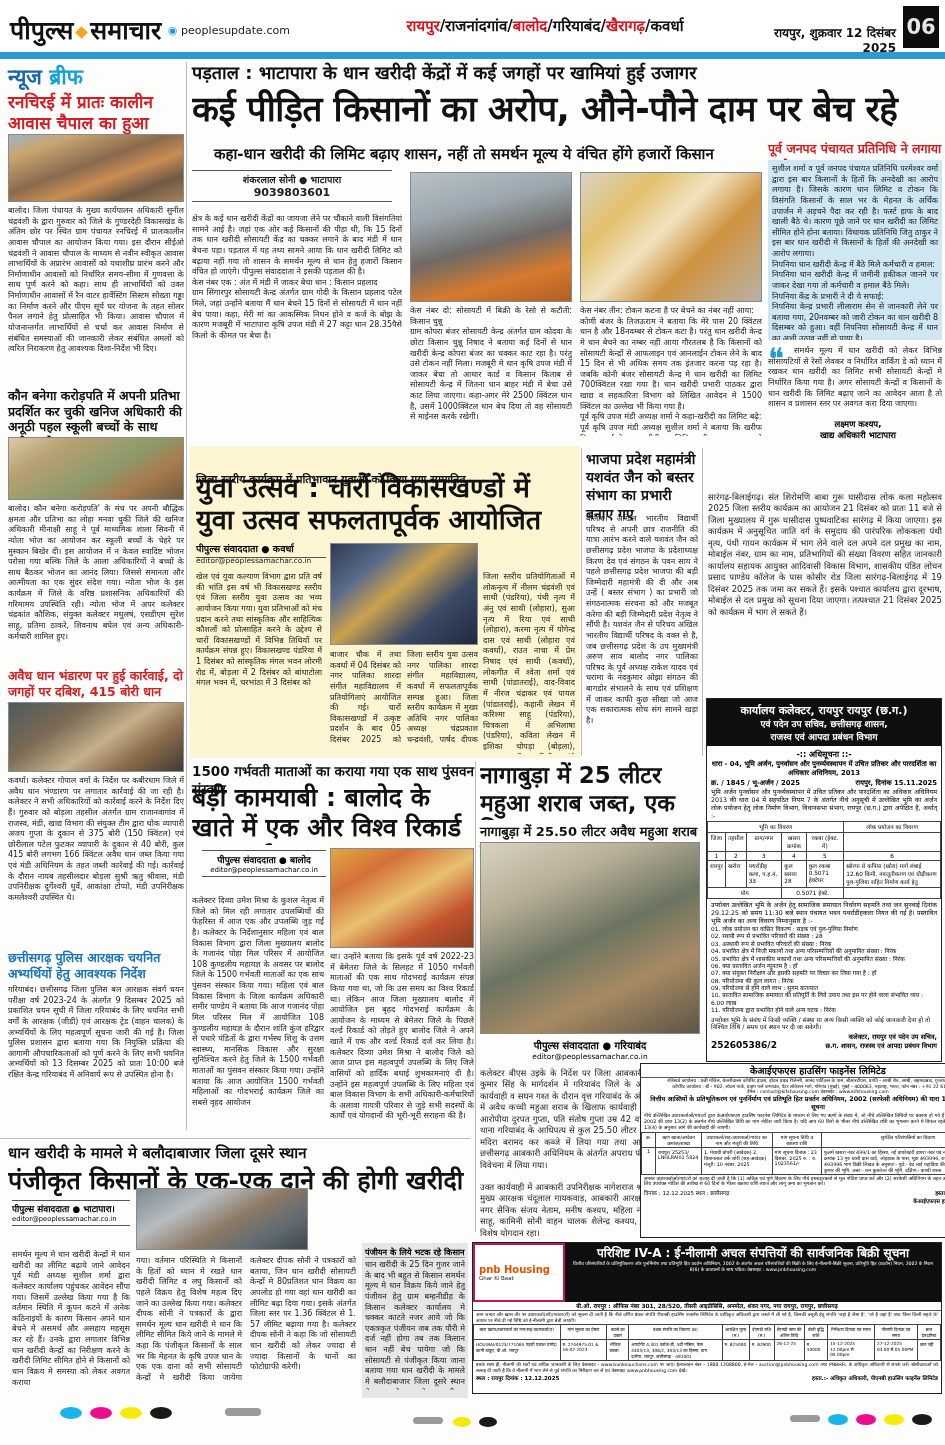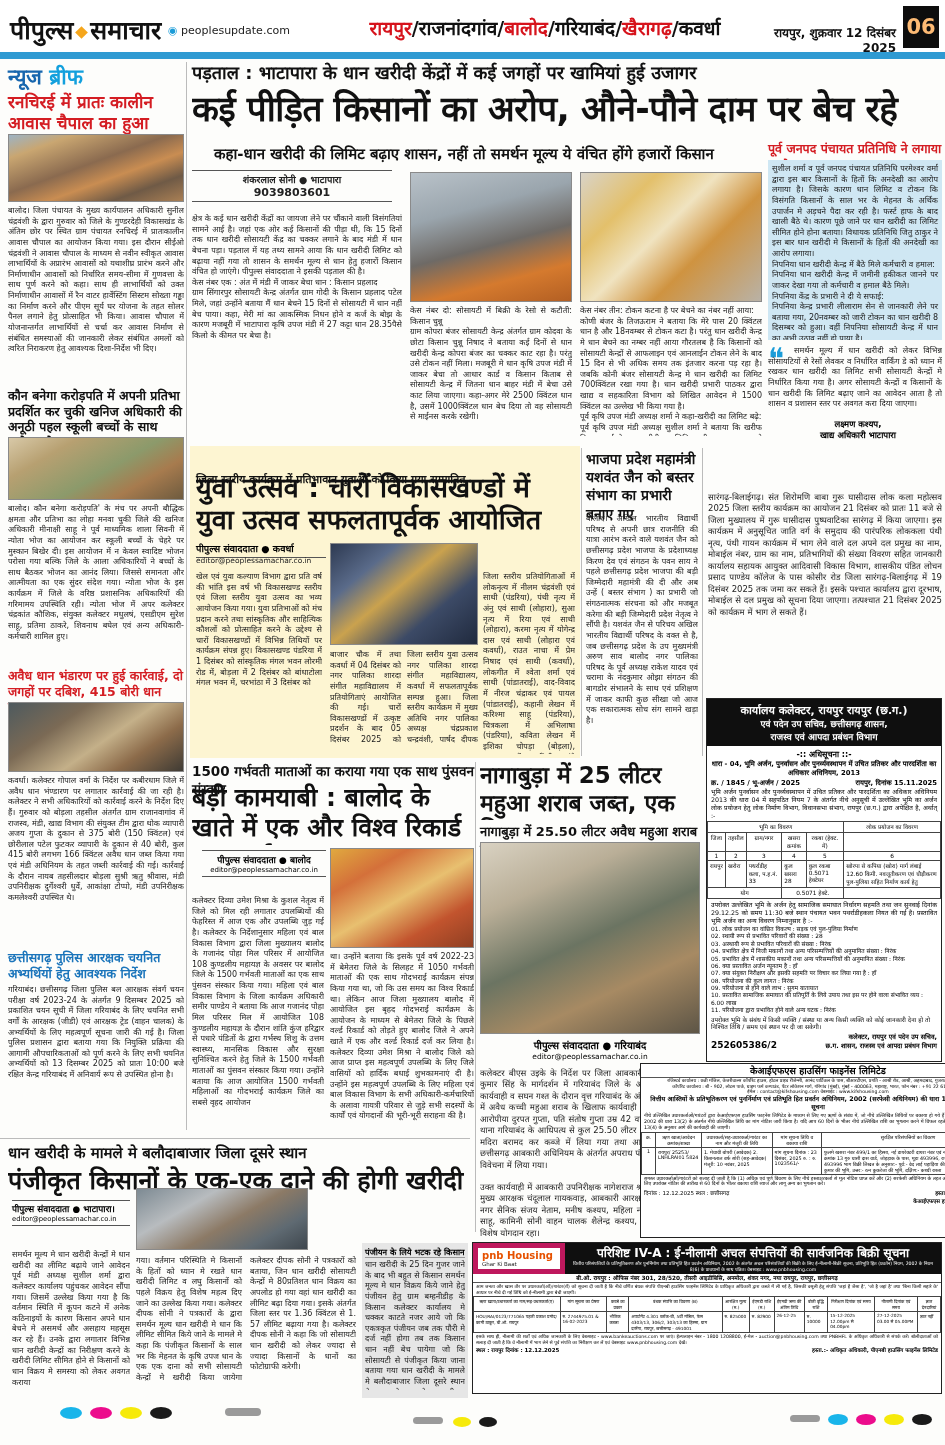--- a/index.html
+++ b/index.html
@@ -40,25 +40,25 @@
 
 <div id="page">
 
   <div class="abs" style="left:0;top:0;width:945px;height:52px;background:#fff;">
     <div class="abs bold" style="left:10px;top:12px;font-size:25px;color:#111;">
       <span>पीपुल्स</span><span style="display:inline-block;width:9px;height:9px;background:#f5a61c;transform:rotate(45deg);margin:0 4px 2px 4px;"></span><span>समाचार</span>
     </div>
     <div class="abs" style="left:168px;top:24px;font-size:11px;color:#222;">
       <span class="blue-dot">◉</span> <span>peoplesupdate.com</span>
     </div>
-    <div class="abs bold ctr" style="left:320px;top:15px;width:450px;font-size:19px;">
+    <div class="abs bold ctr" style="left:320px;top:15px;width:450px;font-size:15px;">
       <span style="color:#d6131c;">रायपुर</span><span style="color:#111;">/</span><span style="color:#111;">राजनांदगांव</span><span style="color:#111;">/</span><span style="color:#d6131c;">बालोद</span><span style="color:#111;">/</span><span style="color:#111;">गरियाबंद</span><span style="color:#111;">/</span><span style="color:#d6131c;">खैरागढ़</span><span style="color:#111;">/</span><span style="color:#111;">कवर्धा</span>
     </div>
     <div class="abs bold rt" style="left:762px;top:24px;width:134px;font-size:12px;color:#111;">रायपुर, शुक्रवार 12 दिसंबर 2025</div>
-    <div class="abs ctr" style="left:903px;top:6px;width:36px;height:42px;background:#0d0d0d;color:#fdba74;font-size:21px;font-weight:bold;line-height:42px;">06</div>
+    <div class="abs ctr" style="left:903px;top:6px;width:36px;height:42px;background:#0d0d0d;color:#e5e5e5;font-size:21px;font-weight:bold;line-height:42px;">06</div>
   </div>
   <div class="abs" style="left:0;top:52px;width:945px;height:7px;background:#2f9ad2;"></div>
 
   <div class="rule-v" style="left:186px;top:62px;height:1068px;"></div>
 
   <div class="abs bold" style="left:8px;top:62px;font-size:21px;">
     <span style="color:#1766ae;">न्यूज</span>
     <span style="color:#13a0dd;">ब्रीफ</span>
   </div>
 
@@ -263,21 +263,21 @@
     <div class="jt" style="font-size:4.8px;line-height:1.2;padding:1px 3px;">समस्त उधारकर्ताओं/गारंटरों को सलाह दी जाती है कि (1) अधिक एवं पूर्ण विवरण के लिए नीचे हस्ताक्षरकर्ता से मूल नोटिस प्राप्त करें और (2) सरफेसी अधिनियम के तहत आगे की कार्रवाई से बचने के लिए उपरोक्त नोटिस की तारीख से 60 दिनों के भीतर बकाया राशि ब्याज और लागू अन्य का भुगतान करें।</div>
     <div style="display:flex;justify-content:space-between;padding:1px 3px;">
       <span style="font-size:5.5px;"><span>दिनांक : 12.12.2025</span>  <span>स्थल : छत्तीसगढ़</span></span>
       <span class="pre rt bold" style="font-size:5.5px;">हस्ता.:- अधिकृत अधिकारी,
 केआईएफएस हाउसिंग फाइनेंस लिमिटेड</span>
     </div>
   </div>
 
   <div class="abs" style="left:472px;top:1242px;width:470px;height:152px;border:1.5px solid #222;background:#fff;overflow:hidden;">
     <div style="display:flex;background:#0f0f0f;color:#fff;">
-      <div style="background:#fff;color:#1c1c1c;width:92px;padding:2px 4px;border:5px solid #be185d;">
+      <div style="background:#fff;color:#1c1c1c;width:92px;padding:19px 4px;border:2px solid #be185d;">
         <div class="bold" style="font-size:10px;color:#2e7d32;"><span style="color:#e65100;">pnb Housing</span></div>
         <div style="font-size:5.5px;">Ghar Ki Baat</div>
       </div>
       <div style="flex:1;padding:1px 3px;">
         <div class="bold ctr" style="font-size:12px;">परिशिष्ट IV-A : ई-नीलामी अचल संपत्तियों की सार्वजनिक बिक्री सूचना</div>
         <div class="ctr" style="font-size:4.6px;line-height:1.2;">वित्तीय परिसंपत्तियों के प्रतिभूतिकरण और पुनर्निर्माण तथा प्रतिभूति हित प्रवर्तन अधिनियम, 2002 के अंतर्गत अचल परिसंपत्तियों की बिक्री के लिए ई-नीलामी-बिक्री सूचना, प्रतिभूति हित (प्रवर्तन) नियम, 2002 के नियम 8(6) के प्रावधानों के साथ पठित। वेबसाइट : www.pnbhousing.com</div>
       </div>
     </div>
     <div class="bold ctr" style="font-size:5.8px;border-bottom:1px solid #555;">बी.ओ. रायपुर : ऑफिस नंबर 301, 28/520, तीसरी आइडीबिसि, अनमोल, शंकर नगर, नया रायपुर, रायपुर, छत्तीसगढ़</div>
     <div class="jt" style="font-size:4.6px;line-height:1.2;padding:1px 3px;">आम जनता और खास तौर पर उधारकर्ता(ओं)/गारंटर(रों) को सूचना दी जाती है कि नीचे वर्णित बंधक संपत्ति पीएनबी हाउसिंग फाइनेंस लिमिटेड के प्राधिकृत अधिकारी द्वारा कब्जे में ली गई है, जिसकी वसूली हेतु संपत्ति 'जहां है जैसा है', 'जो है जहां है' तथा 'बिना किसी सहारे के' आधार पर नीचे दी गई तिथि को ई-नीलामी द्वारा बेची जाएगी।</div>

